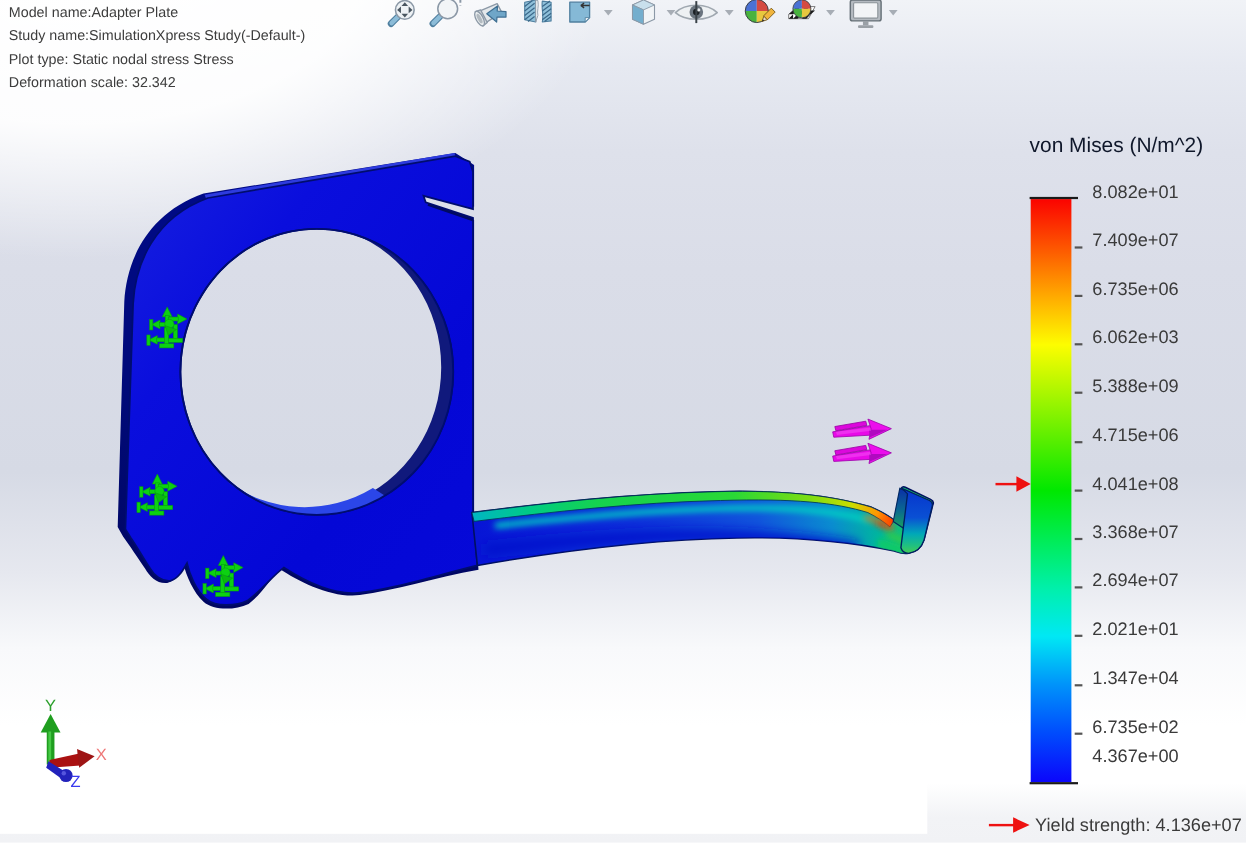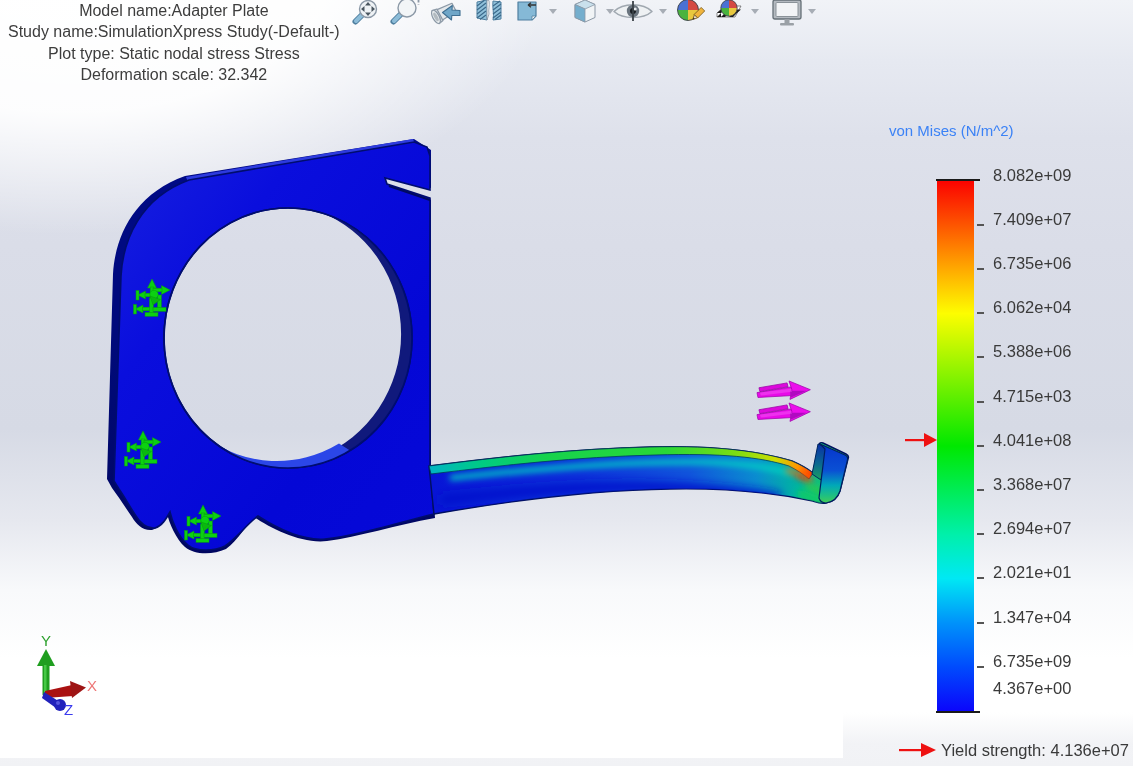--- a/index.html
+++ b/index.html
@@ -2,62 +2,62 @@
 <html><head>
 <meta charset="utf-8">
 <style>
 html,body{margin:0;padding:0;}
 body{width:1133px;height:766px;overflow:hidden;font-family:"Liberation Sans",sans-serif;position:relative;
 background:
 radial-gradient(ellipse 620px 340px at 70px -30px, rgba(255,255,255,1) 0%, rgba(255,255,255,0.92) 42%, rgba(255,255,255,0) 78%),
 linear-gradient(180deg,#f1f3f7 0%,#e6e9f1 8%,#dee1eb 18%,#dadde8 32%,#d6dae5 56%,#e6e8ef 68%,#f8f9fb 77%,#ffffff 86%,#ffffff 93%,#f2f3f6 97%,#f1f2f5 100%);
 }
 #whiteband{position:absolute;left:0;top:712px;width:843px;height:46px;background:#ffffff;}
-#topinfo{position:absolute;left:8px;top:-0.5px;font-size:16px;line-height:21.6px;color:#3d3d3d;text-align:center;}
-#legendtitle{position:absolute;left:889px;top:122px;font-size:15px;color:#3b82f6;}
+#topinfo{position:absolute;left:8px;top:-0.5px;font-size:13px;line-height:21.6px;color:#3d3d3d;}
+#legendtitle{position:absolute;left:936px;top:122px;font-size:19px;color:#0f172a;}
 #bar{position:absolute;left:937px;top:181px;width:37px;height:530px;
 background:linear-gradient(180deg,#fb0300 0%,#fd5500 8.3%,#ffaa00 16.7%,#fdfd00 25%,#aaf600 33.3%,#55ee00 41.7%,#00e800 50%,#00ec55 58.3%,#00f0aa 66.7%,#00e8f4 75%,#0093fa 83.3%,#004bfd 91.7%,#0b06fb 100%);}
 #bartop{position:absolute;left:936px;top:179px;width:44px;height:2px;background:#1a1a1a;}
 #barbot{position:absolute;left:936px;top:711px;width:44px;height:2px;background:#1a1a1a;}
 .lg{position:absolute;left:993px;font-size:16.5px;color:#3a3a3a;}
 .tick{position:absolute;left:977px;width:7px;height:2px;background:#555;}
 #yield{position:absolute;left:941px;top:741px;font-size:16.5px;color:#3a3a3a;}
 svg{position:absolute;left:0;top:0;}
 </style>
 </head>
 <body>
 <div id="whiteband"></div>
 <div id="topinfo">Model name:Adapter Plate<br>Study name:SimulationXpress Study(-Default-)<br>Plot type: Static nodal stress Stress<br>Deformation scale: 32.342</div>
 <div id="legendtitle">von Mises (N/m^2)</div>
 <div id="bar"></div>
 <div id="bartop"></div>
 <div id="barbot"></div>
 <div id="legendlabels">
-    <div class="lg" style="top:165.5px">8.082e+09</div>
+    <div class="lg" style="top:165.5px">8.082e+01</div>
     <div class="lg" style="top:209.7px">7.409e+07</div>
     <div class="tick" style="top:223.7px"></div>
     <div class="lg" style="top:253.9px">6.735e+06</div>
     <div class="tick" style="top:267.9px"></div>
-    <div class="lg" style="top:298.1px">6.062e+04</div>
+    <div class="lg" style="top:298.1px">6.062e+03</div>
     <div class="tick" style="top:312.1px"></div>
-    <div class="lg" style="top:342.3px">5.388e+06</div>
+    <div class="lg" style="top:342.3px">5.388e+09</div>
     <div class="tick" style="top:356.3px"></div>
-    <div class="lg" style="top:386.5px">4.715e+03</div>
+    <div class="lg" style="top:386.5px">4.715e+06</div>
     <div class="tick" style="top:400.5px"></div>
     <div class="lg" style="top:430.7px">4.041e+08</div>
     <div class="tick" style="top:444.7px"></div>
     <div class="lg" style="top:474.9px">3.368e+07</div>
     <div class="tick" style="top:488.9px"></div>
     <div class="lg" style="top:519.1px">2.694e+07</div>
     <div class="tick" style="top:533.1px"></div>
     <div class="lg" style="top:563.3px">2.021e+01</div>
     <div class="tick" style="top:577.3px"></div>
     <div class="lg" style="top:607.5px">1.347e+04</div>
     <div class="tick" style="top:621.5px"></div>
-    <div class="lg" style="top:651.7px">6.735e+09</div>
+    <div class="lg" style="top:651.7px">6.735e+02</div>
     <div class="tick" style="top:665.7px"></div>
     <div class="lg" style="top:679px">4.367e+00</div>
   </div>
 <div id="yield">Yield strength: 4.136e+07</div>
 <svg id="scene" width="1133" height="766" viewBox="0 0 1133 766">
 <defs>
 <linearGradient id="darkside" x1="0" y1="0" x2="0" y2="1">
  <stop offset="0" stop-color="#000a88"></stop>
         <stop offset="0.5" stop-color="#000a7a"></stop>
         <stop offset="1" stop-color="#000660"></stop>

